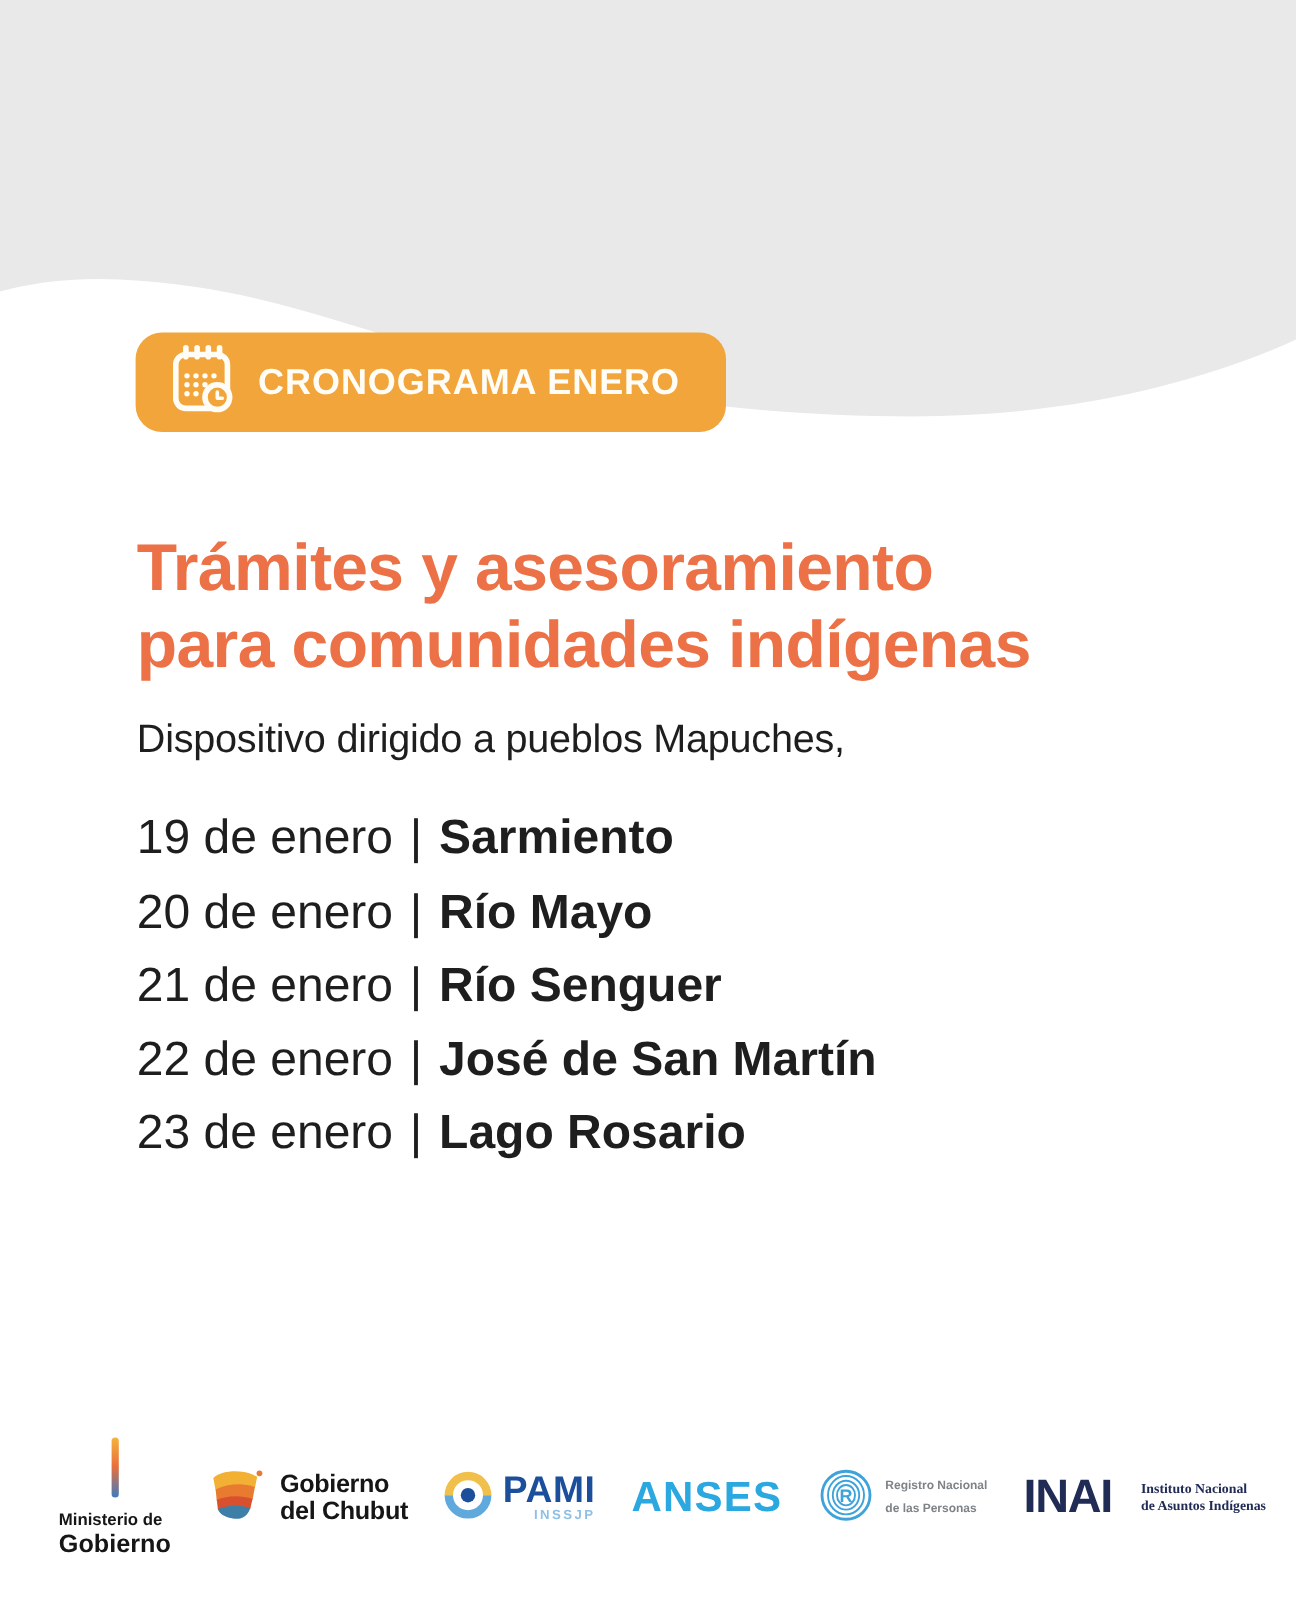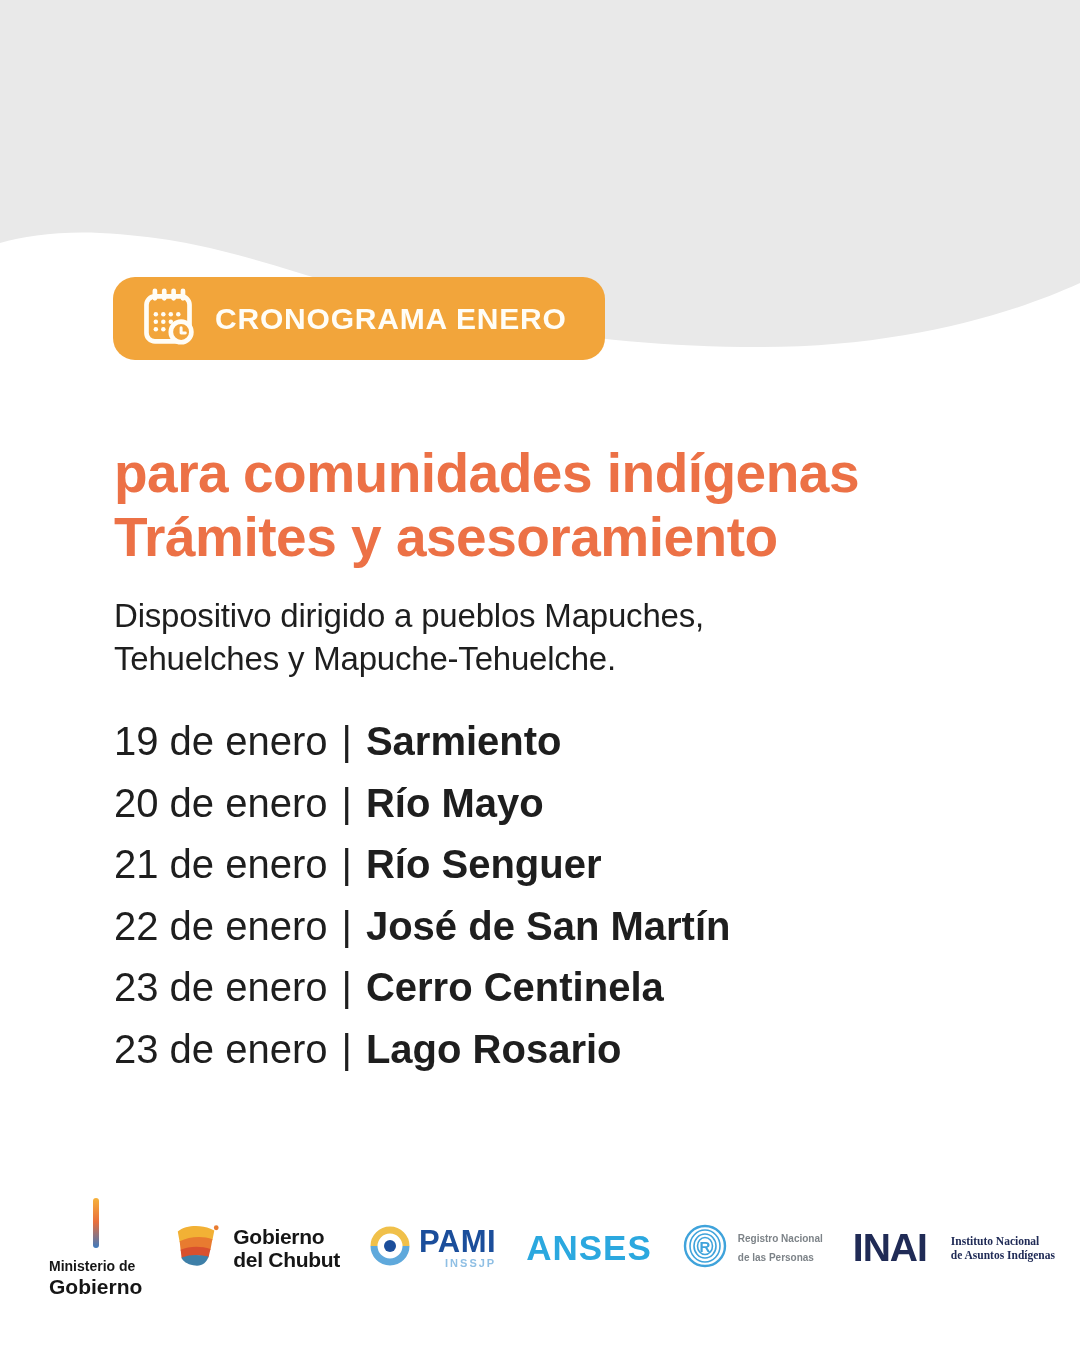--- a/index.html
+++ b/index.html
@@ -114,43 +114,39 @@
           <circle class="cal-dot" cx="26" cy="46" r="2.4"></circle>
         <circle class="cal-clock" cx="45" cy="49" r="11" stroke-width="5"></circle>
         <path class="cal-stroke" d="M45,44.5 L45,50 L49.5,50" stroke-width="3.2" stroke-linecap="round" stroke-linejoin="round"></path>
       </svg>
     </span>
     <span class="badge-label">CRONOGRAMA ENERO</span>
   </div>
 
   <div class="content">
     <div class="title">
+      <div>Trámites y asesoramiento</div>
       <div>para comunidades indígenas</div>
-      <div>Trámites y asesoramiento</div>
     </div>
     <div class="subtitle">
       <div>Dispositivo dirigido a pueblos Mapuches,</div>
-      <div>Tehuelches y Mapuche-Tehuelche.</div>
     </div>
 
     <div class="schedule">
       <div class="schedule-row">
         <span class="schedule-date">19 de enero</span><span class="schedule-sep">|</span><span class="schedule-place">Sarmiento</span>
       </div>
       <div class="schedule-row">
         <span class="schedule-date">20 de enero</span><span class="schedule-sep">|</span><span class="schedule-place">Río Mayo</span>
       </div>
       <div class="schedule-row">
         <span class="schedule-date">21 de enero</span><span class="schedule-sep">|</span><span class="schedule-place">Río Senguer</span>
       </div>
       <div class="schedule-row">
         <span class="schedule-date">22 de enero</span><span class="schedule-sep">|</span><span class="schedule-place">José de San Martín</span>
-      </div>
-      <div class="schedule-row">
-        <span class="schedule-date">23 de enero</span><span class="schedule-sep">|</span><span class="schedule-place">Cerro Centinela</span>
       </div>
       <div class="schedule-row">
         <span class="schedule-date">23 de enero</span><span class="schedule-sep">|</span><span class="schedule-place">Lago Rosario</span>
       </div>
     </div>
   </div>
 
   <div class="footer">
 
     <div class="logo ministerio">

